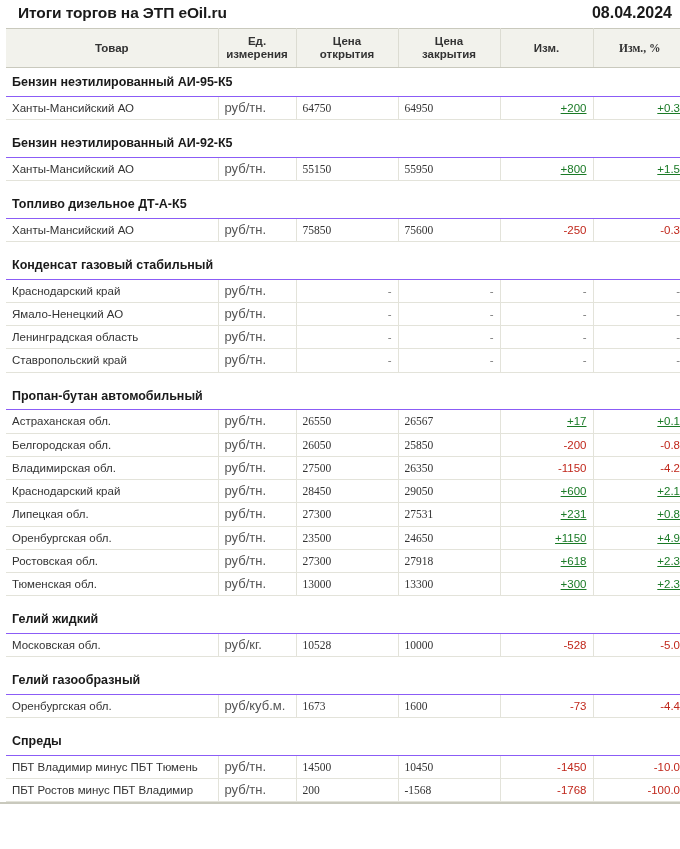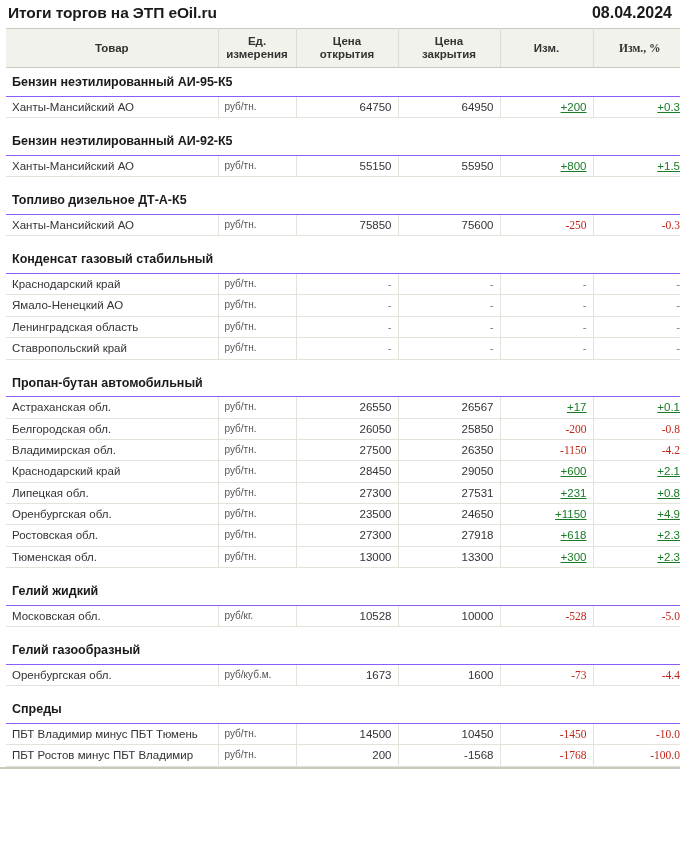--- a/index.html
+++ b/index.html
@@ -24,20 +24,21 @@
     display: flex;
     align-items: baseline;
     justify-content: space-between;
     padding: 4px 8px 6px 8px;
   }
   .top-title {
     font-size: 15.5px;
     font-weight: bold;
     color: #1a1a1a;
     letter-spacing: -0.1px;
+    margin-left: 10px;
   }
   .top-date {
     font-size: 16px;
     font-weight: bold;
     color: #1a1a1a;
   }
   table.results {
     width: 680px;
     border-collapse: collapse;
     table-layout: fixed;
@@ -81,24 +82,24 @@
     color: #1a1a1a;
     padding: 7px 6px 5px 6px;
     border-right: none;
     border-bottom: 1px solid #8b5cf6;
     background: #ffffff;
   }
   tr.group-row.spaced td {
     padding-top: 16px;
   }
   td.prod { text-align: left; color: #333333; }
-  td.unit { text-align: left; color: #555555; font-size: 10px; }
-  td.num  { text-align: right; color: #333333; }
+  td.unit { text-align: left; color: #555555; font-size: 13px; }
+  td.num  { text-align: left; color: #333333; font-family: Liberation Serif, serif; }
   td.pos  { text-align: right; color: #1a7a26; text-decoration: underline; }
-  td.neg  { text-align: right; color: #c0271b; font-family: Liberation Serif, serif; }
+  td.neg  { text-align: right; color: #c0271b; }
   td.dash { text-align: right; color: #777777; }
   .footer-line {
     height: 2px;
     width: 680px;
     background: #c9c9bd;
   }
 </style>
 </head>
 <body>
 

